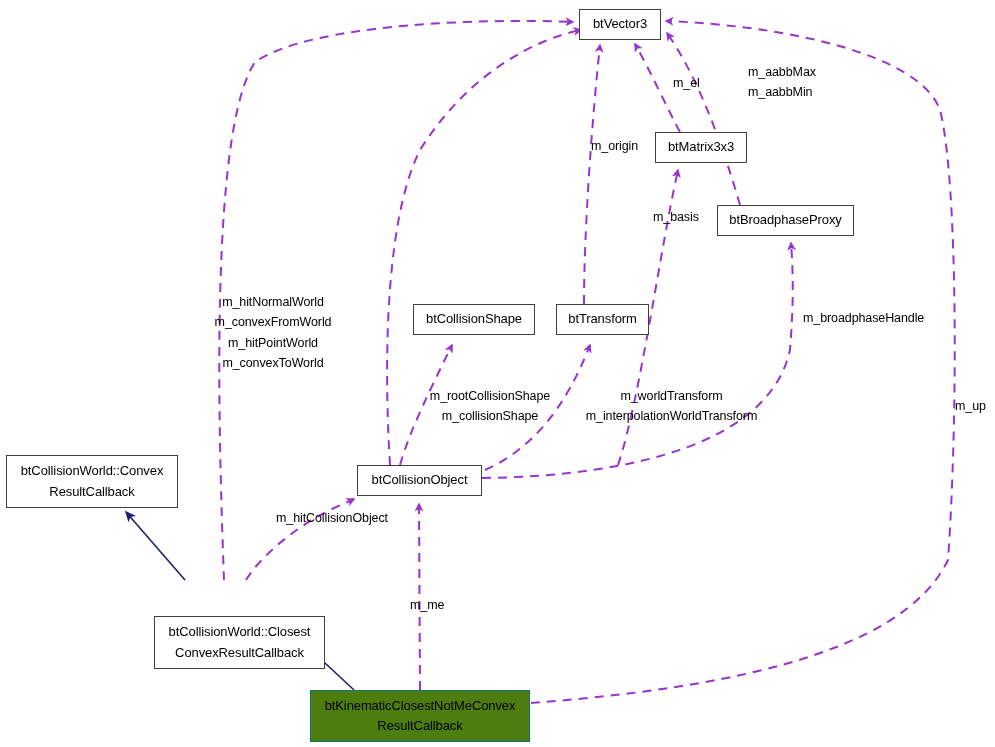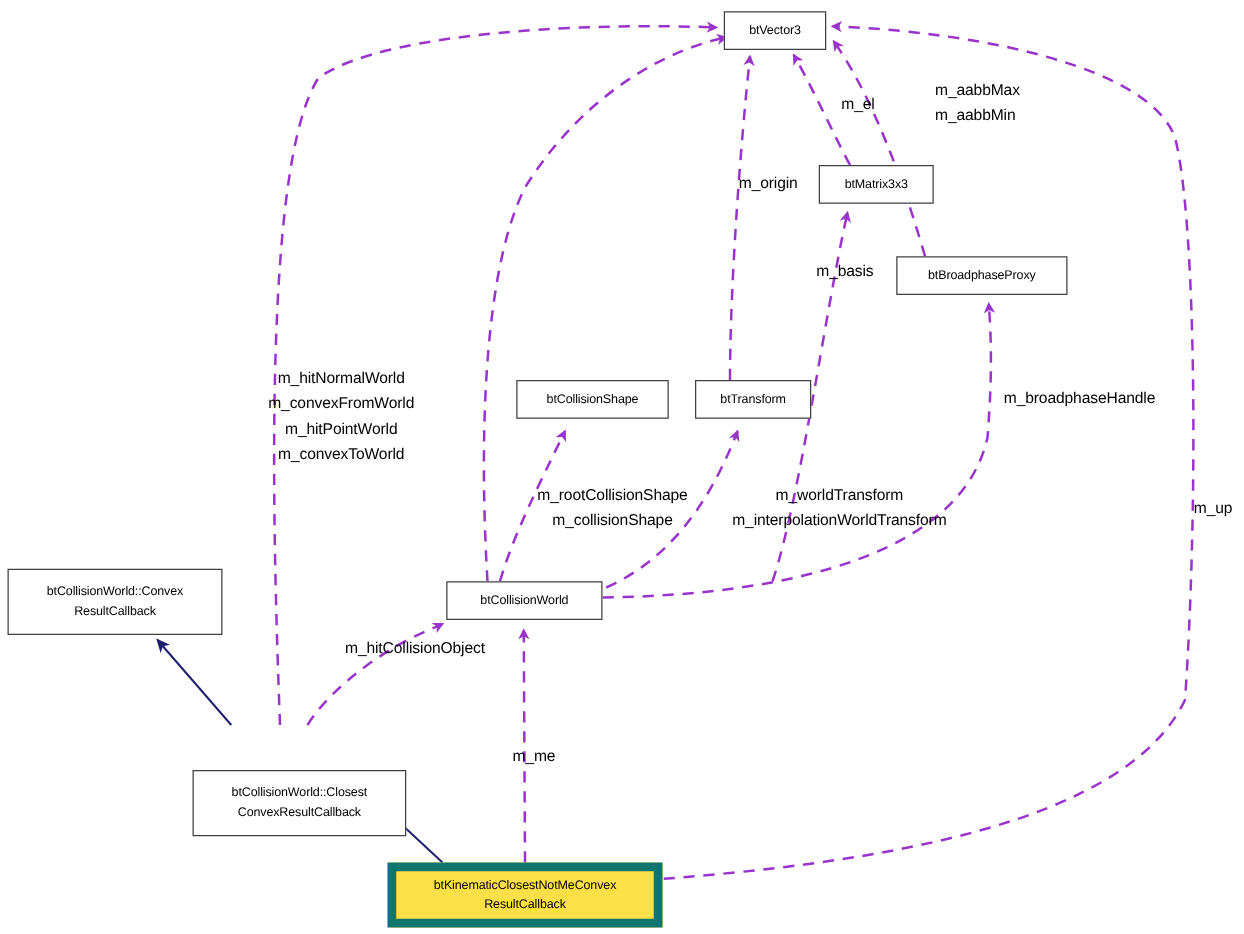--- a/index.html
+++ b/index.html
@@ -25,29 +25,29 @@
   }
   .node {
     position: absolute;
     box-sizing: border-box;
     border: 1px solid #404040;
     background: #ffffff;
     display: flex;
     align-items: center;
     justify-content: center;
     text-align: center;
-    font-size: 10px;
+    font-size: 13px;
     color: #000000;
     line-height: 1.55;
     letter-spacing: -0.1px;
     white-space: pre-line;
   }
   .node.highlight {
-    background: #fde047;
-    border: 7px solid #0f766e;
+    background: #4d7c0f;
+    border: 1px solid #0f766e;
   }
   .edge-label {
     position: absolute;
     font-size: 12.5px;
     color: #000000;
     white-space: pre-line;
     line-height: 1.62;
     letter-spacing: -0.1px;
   }
   .edge-label.center { text-align: center; }
@@ -109,21 +109,21 @@
 
   <div class="node" style="left:717px; top:205px; width:137px; height:31px;">btBroadphaseProxy</div>
 
   <div class="node" style="left:413px; top:304px; width:122px; height:31px;">btCollisionShape</div>
 
   <div class="node" style="left:556px; top:304px; width:93px; height:31px;">btTransform</div>
 
   <div class="node" style="left:6px; top:455px; width:172px; height:53px;">btCollisionWorld::Convex
 ResultCallback</div>
 
-  <div class="node" style="left:357px; top:465px; width:125px; height:31px;">btCollisionWorld</div>
+  <div class="node" style="left:357px; top:465px; width:125px; height:31px;">btCollisionObject</div>
 
   <div class="node" style="left:154px; top:580px; width:171px; height:53px;margin-top:36px;">btCollisionWorld::Closest
 ConvexResultCallback</div>
 
   <div class="node highlight" style="left:310px; top:690px; width:220px; height:52px;">btKinematicClosestNotMeConvex
 ResultCallback</div>
 
   <div class="edge-label left" style="left:673px; top:73px; width:60px;">m_el</div>
 
   <div class="edge-label left" style="left:748px; top:62px; width:110px;">m_aabbMax

